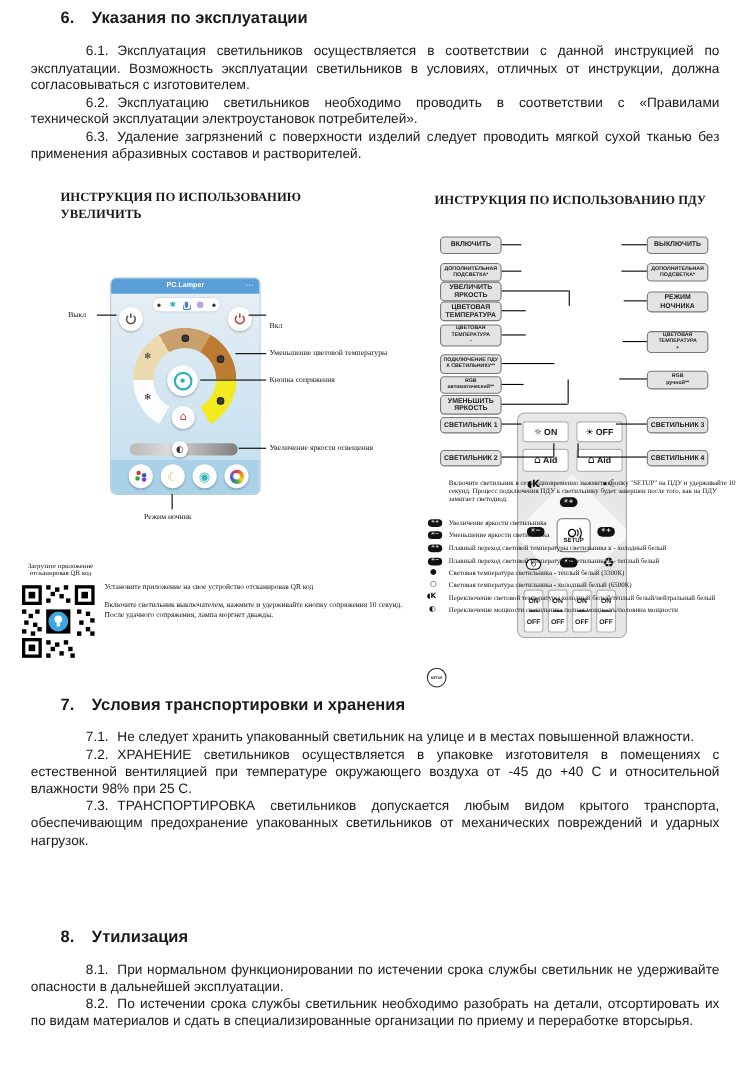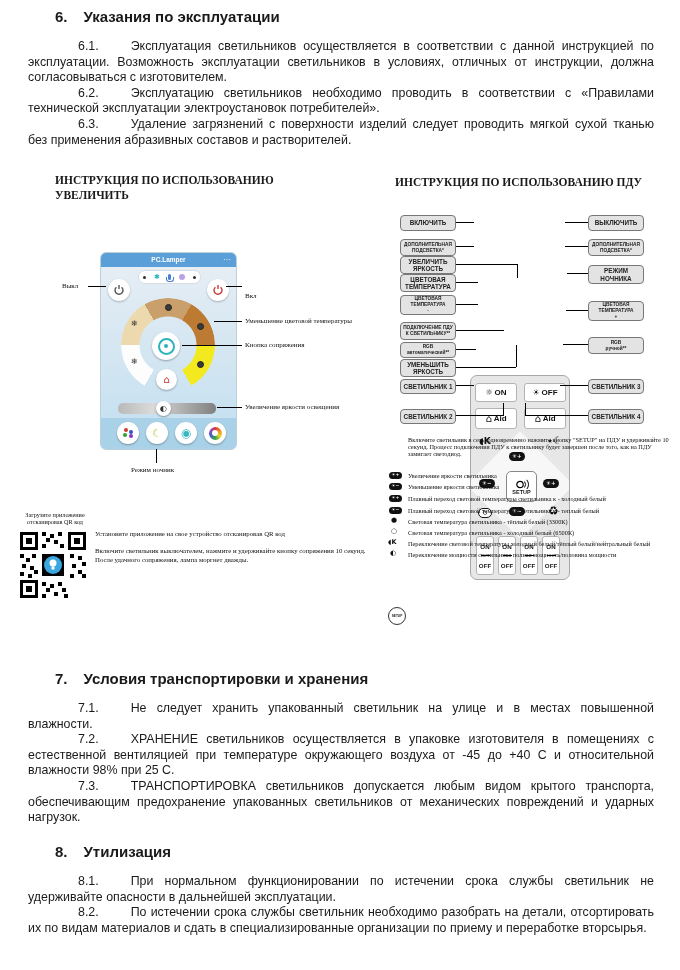--- a/index.html
+++ b/index.html
@@ -3,21 +3,21 @@
 <meta charset="utf-8">
 <style>
   html,body{margin:0;padding:0;background:#888;}
   .page{position:relative;width:680px;height:970px;background:#fff;overflow:hidden;
         font-family:"Liberation Sans",sans-serif;color:#1a1a1a;}
   
   .sec{position:absolute;left:28px;width:626px;}
   .sec h2{font-size:15px;font-weight:bold;margin:0 0 14px 0;padding-left:27px;}
   .sec h2 .hnum{margin-right:16px;}
   .sec p{font-size:12.4px;line-height:15.6px;text-align:justify;margin:0;text-indent:50px;}
-  .sec p .pnum{margin-right:32px;}
+  .sec p .pnum{margin-right:8px;}
   
   .fig{position:absolute;left:0;top:170px;width:680px;height:440px;font-family:"Liberation Serif",serif;}
   .figtitle{position:absolute;font-weight:bold;font-size:11.5px;line-height:15px;}
   .hline{position:absolute;height:1px;background:#000;}
   .vline{position:absolute;width:1px;background:#000;}
   .slabel{position:absolute;font-size:7px;color:#111;white-space:nowrap;}
   
   .phone{position:absolute;left:100px;top:252px;width:135px;height:196px;border:1px solid #bcd0dc;
          border-radius:6px;background:linear-gradient(#e9eff5,#d6e7f2 45%,#c2dff0);overflow:hidden;}
   .phead{position:absolute;left:0;top:0;width:100%;height:14px;background:#5b9fd8;color:#fff;
@@ -373,21 +373,21 @@
     <div class="legic" style="left:391px;top:346px;font-size:7px;">●</div>
     <div class="leg" style="left:408px;top:348px;width:266px;">Световая температура светильника - тёплый белый (3300К)</div>
     <div class="legic" style="left:391px;top:357px;font-size:7px;">○</div>
     <div class="leg" style="left:408px;top:359px;width:266px;">Световая температура светильника - холодный белый (6500К)</div>
     <div class="legic" style="left:388px;top:368px;font-size:6.5px;font-weight:bold;">◖K</div>
     <div class="leg" style="left:408px;top:370px;width:270px;">Переключение световой температуры холодный белый/тёплый белый/нейтральный белый</div>
     <div class="legic" style="left:390px;top:379px;font-size:7px;">◐</div>
     <div class="leg" style="left:408px;top:381px;width:266px;">Переключение мощности светильника полная мощность/половина мощности</div>
   </div>
 
-  <div class="sec" style="top:670px;">
+  <div class="sec" style="top:632px;">
     <h2><span class="hnum">7.</span><span>Условия транспортировки и хранения</span></h2>
     <p><span class="pnum">7.1.</span><span>Не следует хранить упакованный светильник на улице и в местах повышенной влажности.</span></p>
     <p><span class="pnum">7.2.</span><span>ХРАНЕНИЕ светильников осуществляется в упаковке изготовителя в помещениях с естественной вентиляцией при температуре окружающего воздуха от -45 до +40 С и относительной влажности 98% при 25 С.</span></p>
     <p><span class="pnum">7.3.</span><span>ТРАНСПОРТИРОВКА светильников допускается любым видом крытого транспорта, обеспечивающим предохранение упакованных светильников от механических повреждений и ударных нагрузок.</span></p>
   </div>
 
   <div class="sec" style="top:843px;">
     <h2><span class="hnum">8.</span><span>Утилизация</span></h2>
     <p><span class="pnum">8.1.</span><span>При нормальном функционировании по истечении срока службы светильник не удерживайте опасности в дальнейшей эксплуатации.</span></p>
     <p><span class="pnum">8.2.</span><span>По истечении срока службы светильник необходимо разобрать на детали, отсортировать их по видам материалов и сдать в специализированные организации по приему и переработке вторсырья.</span></p>

